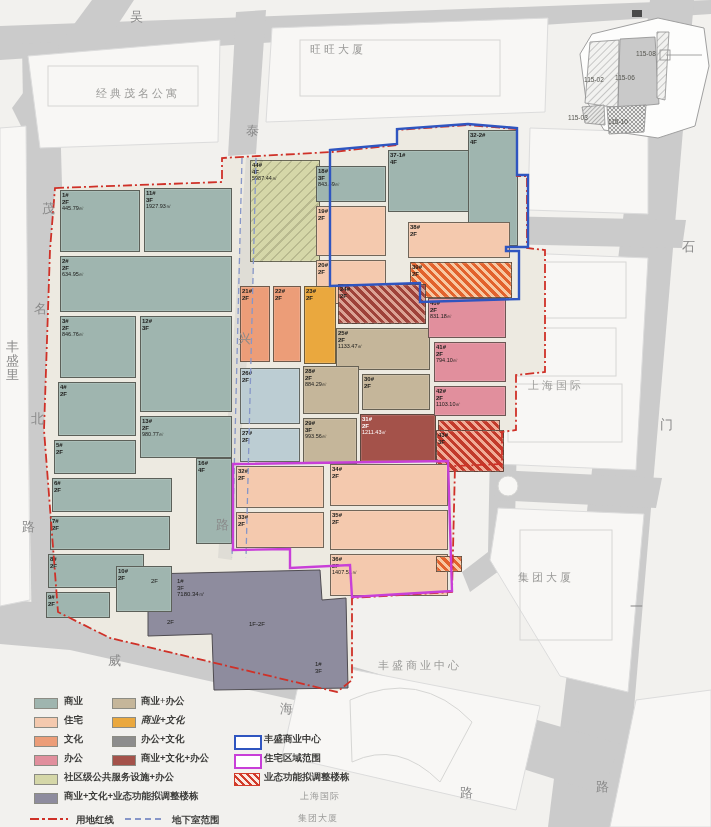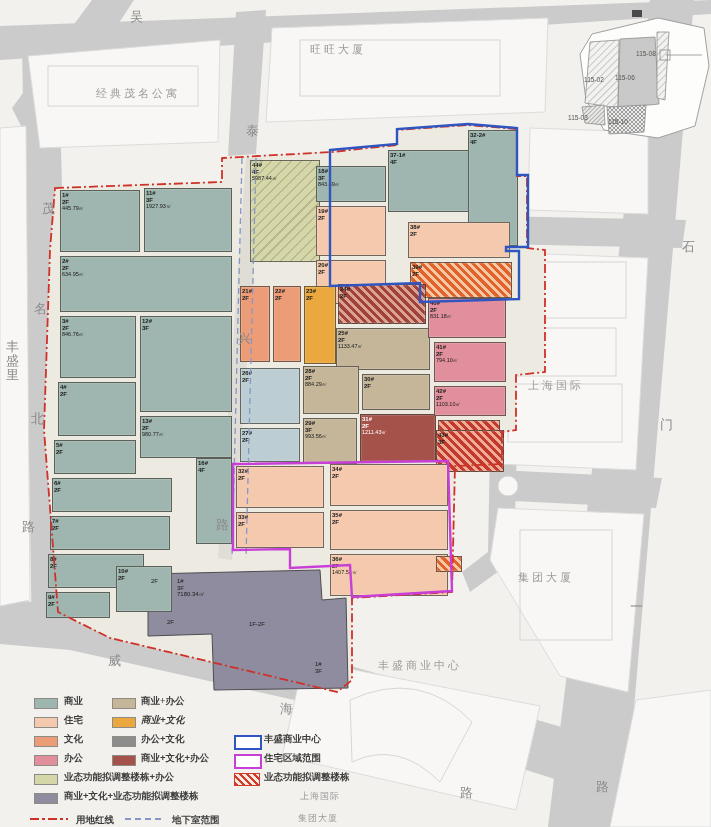--- a/index.html
+++ b/index.html
@@ -142,21 +142,21 @@
       <div class="lg-lb" style="left: 64px; top: 752px;">办公</div>
       <div class="lg-sw " style="left: 112px; top: 698px; background: rgb(197, 182, 154);"></div>
       <div class="lg-lb" style="left: 141px; top: 695px; font-family: Liberation Serif, serif;">商业+办公</div>
       <div class="lg-sw " style="left: 112px; top: 717px; background: rgb(234, 168, 62);"></div>
       <div class="lg-lb" style="left: 141px; top: 714px; font-style: italic;">商业+文化</div>
       <div class="lg-sw " style="left: 112px; top: 736px; background: rgb(141, 141, 141);"></div>
       <div class="lg-lb" style="left: 141px; top: 733px;">办公+文化</div>
       <div class="lg-sw " style="left: 112px; top: 755px; background: rgb(164, 82, 74);"></div>
       <div class="lg-lb" style="left: 141px; top: 752px;">商业+文化+办公</div>
       <div class="lg-sw " style="left: 34px; top: 774px; background: rgb(213, 215, 168);"></div>
-      <div class="lg-lb" style="left: 64px; top: 771px;">业态功能拟调整楼栋+办公</div>
+      <div class="lg-lb" style="left: 64px; top: 771px;">社区级公共服务设施+办公</div>
       <div class="lg-sw " style="left: 34px; top: 793px; background: rgb(142, 140, 158);"></div>
       <div class="lg-lb" style="left: 64px; top: 790px;">商业+文化+业态功能拟调整楼栋</div>
       <div class="lg-sw zone" style="left: 234px; top: 735px; border: 2px solid rgb(47, 85, 192);"></div>
       <div class="lg-lb" style="left: 264px; top: 733px;">丰盛商业中心</div>
       <div class="lg-sw zone" style="left: 234px; top: 754px; border: 2px solid rgb(200, 63, 216);"></div>
       <div class="lg-lb" style="left: 264px; top: 752px;">住宅区域范围</div>
       <div class="lg-sw hatchz" style="left: 234px; top: 773px;"></div>
       <div class="lg-lb" style="left: 264px; top: 771px;">业态功能拟调整楼栋</div>
       <div class="lg-line dashdot" style="left: 30px; top: 818px; width: 38px;"></div>
       <div class="lg-lb" style="left: 76px; top: 814px;">用地红线</div>

